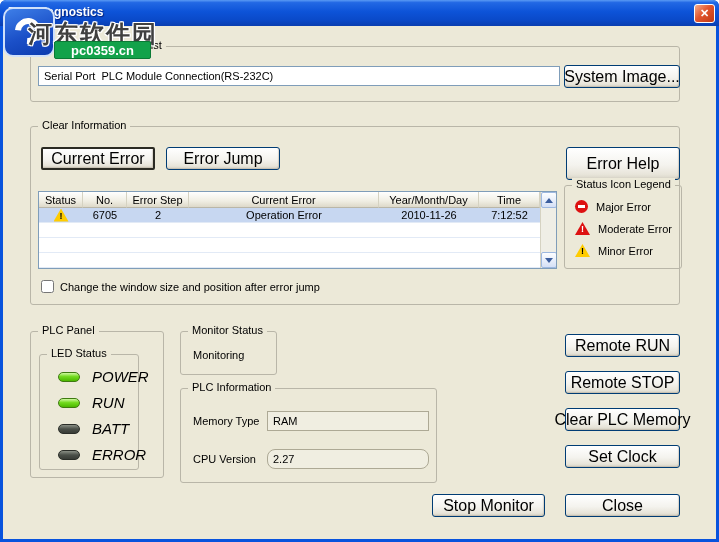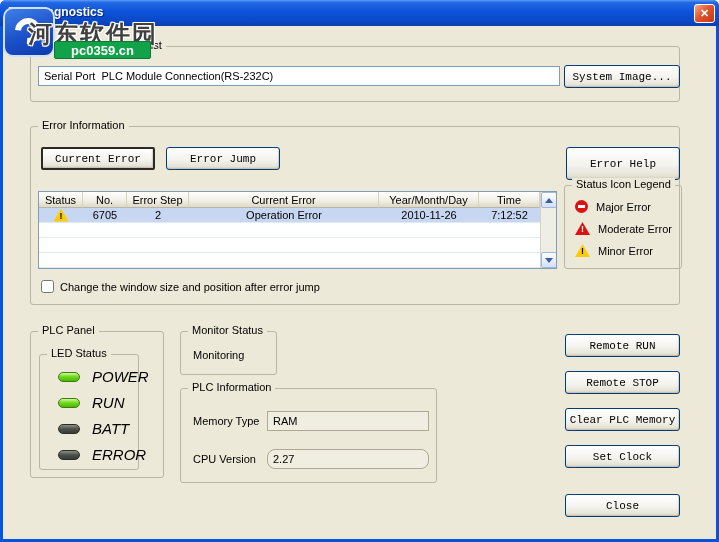--- a/index.html
+++ b/index.html
@@ -33,21 +33,21 @@
   .groupbox {
     position:absolute; border:1px solid #B9B6A8; border-radius:3px;
   }
   .glabel {
     position:absolute; top:-8px; left:7px; background:#ECE9D8;
     padding:0 4px; font-size:11px; white-space:nowrap;
   }
   
   .btn {
     position:absolute; display:flex; align-items:center; justify-content:center;
-    font-family:Liberation Mono, monospace; font-size:11px;
+    font-family:Liberation Sans, sans-serif; font-size:16px;
     border:1px solid #003C74; border-radius:3px; cursor:pointer;
     background:linear-gradient(180deg,#FFFFFF 0%,#F4F3EE 55%,#E8E5DA 85%,#D8D4C8 100%);
     box-shadow: inset -1px -1px 1px rgba(160,150,130,.35);
     white-space:nowrap;
   }
   .btn.default {
     border:2px solid #2B2B23; border-radius:2px;
   }
   
   .textfield {
@@ -153,21 +153,21 @@
     </div>
   </div>
 
   <div class="groupbox" style="left:30px; top:46px; width:650px; height:56px;">
     <span class="glabel">Connection Channel List</span>
     <div class="textfield" style="left:7px; top:19px; width:522px; height:20px;">Serial Port  PLC Module Connection(RS-232C)</div>
     <div class="btn" style="left:533px; top:18px; width:116px; height:23px;">System Image...</div>
   </div>
 
   <div class="groupbox" style="left:30px; top:126px; width:650px; height:179px;">
-    <span class="glabel">Error Information</span>
+    <span class="glabel">Clear Information</span>
 
     <div class="btn default" style="left:10px; top:20px; width:114px; height:23px;">Current Error</div>
     <div class="btn" style="left:135px; top:20px; width:114px; height:23px;">Error Jump</div>
     <div class="btn" style="left:535px; top:20px; width:114px; height:33px;">Error Help</div>
 
     <div class="table" style="left:7px; top:64px; width:519px; height:78px;">
       <div style="margin-right:16px;">
         <div class="thead">
           <div class="hcell c0">Status</div>
           <div class="hcell c1">No.</div>
@@ -257,20 +257,21 @@
     <div class="valuebox" style="left:86px; top:22px; width:162px; height:20px;text-align:center;">RAM</div>
     <span class="static-text" style="left:12px; top:64px;">CPU Version</span>
     <div class="valuebox" style="left:86px; top:60px; width:162px; height:20px;border-radius:8px;">2.27</div>
   </div>
 
   <div class="btn" style="left:565px; top:334px; width:115px; height:23px;">Remote RUN</div>
   <div class="btn" style="left:565px; top:371px; width:115px; height:23px;">Remote STOP</div>
   <div class="btn" style="left:565px; top:408px; width:115px; height:23px;">Clear PLC Memory</div>
   <div class="btn" style="left:565px; top:445px; width:115px; height:23px;">Set Clock</div>
 
+  <div class="btn" style="left:432px; top:494px; width:113px; height:23px;">Stop Monitor</div>
   <div class="btn" style="left:565px; top:494px; width:115px; height:23px;">Close</div>
 
   <div class="watermark">
     <div class="wm-logo">
       <div class="wm-swirl"></div>
     </div>
     <div class="wm-name">河东软件园</div>
     <div class="wm-url">pc0359.cn</div>
   </div>
 

